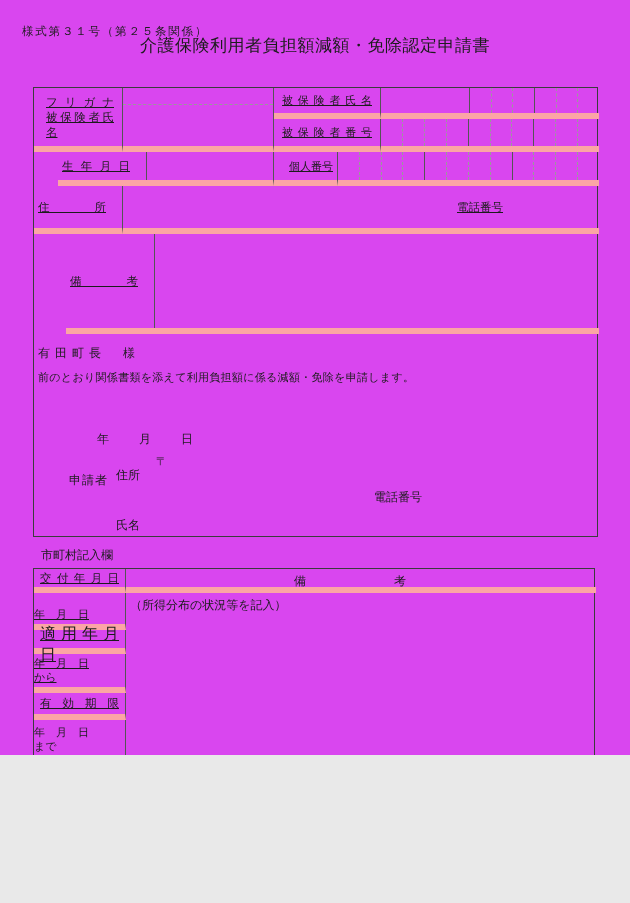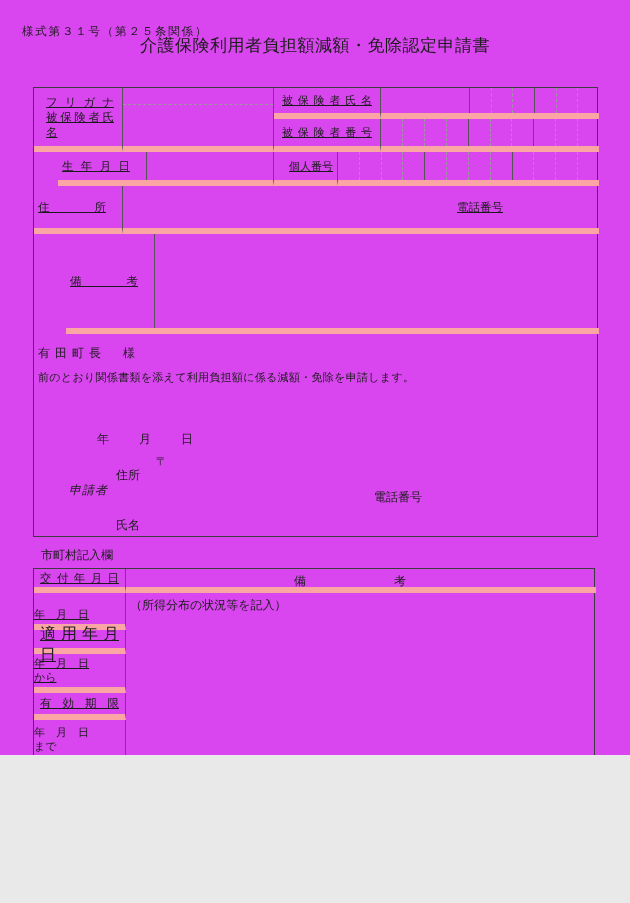--- a/index.html
+++ b/index.html
@@ -114,21 +114,21 @@
     <div class="cell bb" style="left:89px;top:146px;width:476px;height:100px;"></div>
 
     <div class="abs" style="left:0;top:246px;width:565px;height:204px;">
       <div class="txt" style="left:4px;top:13px;letter-spacing:5px;"><span>有田町長</span>　<span>様</span></div>
       <div class="txt" style="left:4px;top:38px;font-size:11px;letter-spacing:0.3px;">前のとおり関係書類を添えて利用負担額に係る減額・免除を申請します。</div>
       <span class="txt" style="left:63px;top:99px;">年</span>
       <span class="txt" style="left:105px;top:99px;">月</span>
       <span class="txt" style="left:147px;top:99px;">日</span>
       <span class="txt" style="left:122px;top:122px;font-size:11px;">〒</span>
       <span class="txt" style="left:82px;top:135px;">住所</span>
-      <span class="txt" style="left:35px;top:150px;letter-spacing:1px;font-style:italic;">申請者</span>
+      <span class="txt" style="left:35px;top:140px;letter-spacing:1px;">申請者</span>
       <span class="txt" style="left:340px;top:157px;">電話番号</span>
       <span class="txt" style="left:82px;top:185px;">氏名</span>
     </div>
   </div>
 
   <div class="txt" style="left:33px;top:549px;margin-left:8px;">市町村記入欄</div>
 
   <div class="tbl" style="left:33px;top:568px;width:562px;height:190px;">
 
     <div class="cell br bb" style="left:0;top:0;width:92px;height:24px;">

